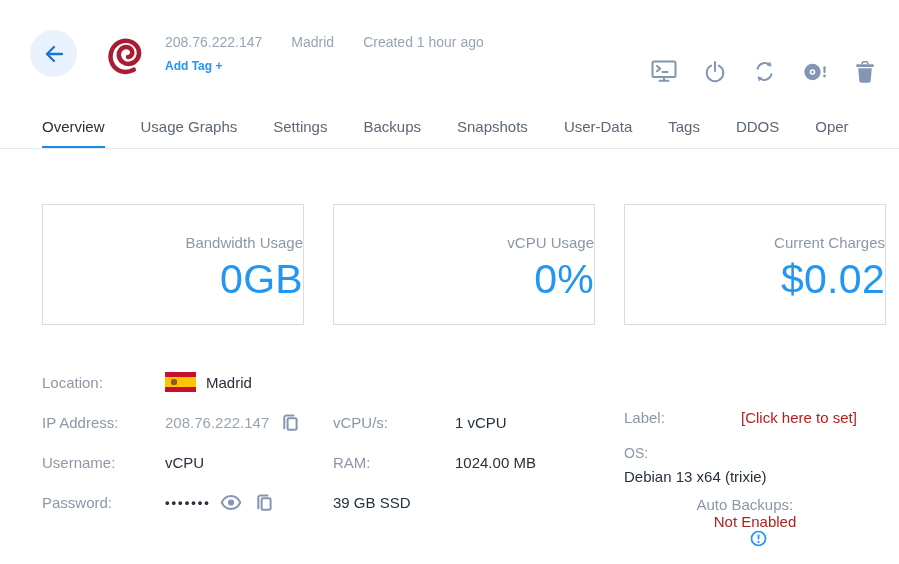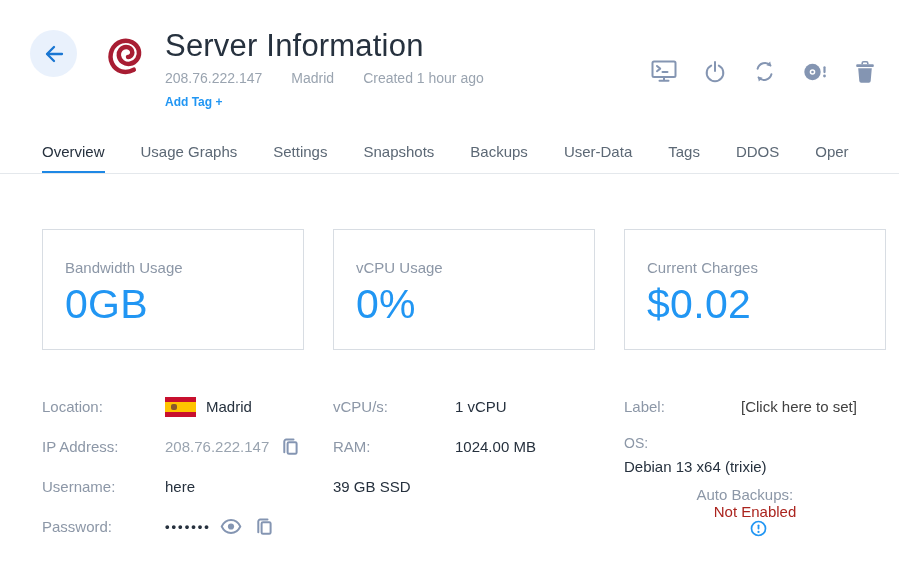--- a/index.html
+++ b/index.html
@@ -18,36 +18,36 @@
   .actions { margin-left:auto; display:flex; align-items:center; gap:27px; margin-top:32px; margin-right:4px; }
   .icon-btn { background:none; border:none; cursor:pointer; padding:0; line-height:0; display:flex; align-items:center; }
 
   
   .tabs { margin-top:21px; padding:0 0 0 42px; border-bottom:1px solid #E4E8EC;
     display:flex; gap:36px; white-space:nowrap; overflow:hidden; }
   .tab { padding:13px 0 11px; font-size:15px; color:#5C6875; cursor:pointer; border-bottom:3px solid transparent; margin-bottom:-1px;text-align:center; }
   .tab.active { color:#26313E; font-weight:400; border-bottom-color:#1E88E5; }
 
   
-  .cards { display:flex; gap:29px; padding:55px 0 0 42px; }
+  .cards { display:flex; gap:29px; padding:55px 0 0 42px;text-align:right; }
   .card { width:262px; height:121px; border:1px solid #D8DDE3; background:#fff; padding:29px 0 0 22px; }
   .card-label { font-size:15px; color:#8C97A7; }
   .card-value { margin-top:5px; font-size:41px; color:#2196F3; font-weight:400; letter-spacing:0.3px; }
 
   
-  .details { display:flex; padding:37px 0 0 42px; align-items:flex-start; }
+  .details { display:flex; padding:37px 0 0 42px; align-items:flex-end; }
   .col { width:291px; flex:none; }
   .col.right { width:262px; }
   .drow { height:40px; display:flex; align-items:center; font-size:15px; }
   .dlabel { width:123px; flex:none; color:#8C97A7; }
   .col.mid .dlabel { width:122px; }
   .col.right .dlabel { width:117px; }
   .dvalue { color:#26313E; display:flex; align-items:center; gap:10px; }
   .muted { color:#9AA4B0; }
-  .link { color:#404040; cursor:pointer; text-decoration:none; }
+  .link { color:#b91c1c; cursor:pointer; text-decoration:none; }
   .danger { color:#AB241E; }
   .dots { font-size:13px; font-weight:700; letter-spacing:2px; color:#26313E; }
 
   .flag { width:31px; height:20px; position:relative; flex:none; display:inline-block;
     background:linear-gradient(to bottom,#C8102E 0 25%,#FFC400 25% 75%,#C8102E 75% 100%); }
   .flag .emblem { position:absolute; left:6px; top:7px; width:6px; height:6px; background:#8A5A2B; border-radius:2px; }
 
   .os-block { margin-top:5px; }
   .os-label { font-size:14px; color:#8C97A7; line-height:23px; }
   .os-value { font-size:15px; color:#26313E; line-height:24px; }
@@ -69,21 +69,20 @@
     </span>
   </button>
 
   <div class="logo">
     <svg width="47" height="56" viewBox="0 0 48 52">
       <path d="M33.5 40 C25 44.5 15.5 42 11.5 34 C7 25 11.5 14 21 11 C28.5 8.8 36.5 12.8 38.5 20 C40.2 26.5 36 33 29.5 34 C24 34.8 18.8 31 18.2 25.5 C17.7 21 21 17 25.5 16.8 C29 16.7 32 19.2 32 22.5 C32 25 30 27 27.6 26.9" fill="none" stroke="#A81D33" stroke-width="4.6" stroke-linecap="round"></path>
     </svg>
   </div>
 
   <div class="title-block">
-    <div class="page-title">Server Information</div>
     <div class="sub-row">
       <span>208.76.222.147</span>
       <span>Madrid</span>
       <span>Created 1 hour ago</span>
     </div>
     <div class="add-tag">Add Tag +</div>
   </div>
 
   <div class="actions">
     <button class="icon-btn">
@@ -135,22 +134,22 @@
         </svg>
       </span>
     </button>
   </div>
 </div>
 
 <div class="tabs">
   <div class="tab active">Overview</div>
   <div class="tab">Usage Graphs</div>
   <div class="tab">Settings</div>
+  <div class="tab">Backups</div>
   <div class="tab">Snapshots</div>
-  <div class="tab">Backups</div>
   <div class="tab">User-Data</div>
   <div class="tab">Tags</div>
   <div class="tab">DDOS</div>
   <div class="tab">Oper</div>
 </div>
 
 <div class="cards">
   <div class="card">
     <div class="card-label">Bandwidth Usage</div>
     <div class="card-value">0GB</div>
@@ -184,21 +183,21 @@
         <span style="line-height:0;">
           <svg class="gicon" width="20" height="21" viewBox="0 0 20 21" stroke-width="1.8">
             <path d="M13.5 3.6 H6.2 A1.9 1.9 0 0 0 4.3 5.5 V16.2"></path>
             <rect x="7.6" y="6.2" width="9" height="11.6" rx="1.4" fill="#fff"></rect>
           </svg>
         </span>
       </button>
     </div>
     <div class="drow">
       <span class="dlabel">Username:</span>
-      <span class="dvalue">here</span>
+      <span class="dvalue">vCPU</span>
     </div>
     <div class="drow">
       <span class="dlabel">Password:</span>
       <span class="dots">•••••••</span>
       <button class="icon-btn" style="margin-left:9px;">
         <span style="line-height:0;">
           <svg width="22" height="17" viewBox="0 0 22 17">
             <path d="M11 2 C6.2 2 2.9 6 1.7 8.5 C2.9 11 6.2 15 11 15 C15.8 15 19.1 11 20.3 8.5 C19.1 6 15.8 2 11 2 Z" fill="none" stroke="#8495B2" stroke-width="1.9"></path>
             <circle cx="11" cy="8.5" r="3.1" fill="#8495B2"></circle>
           </svg>

